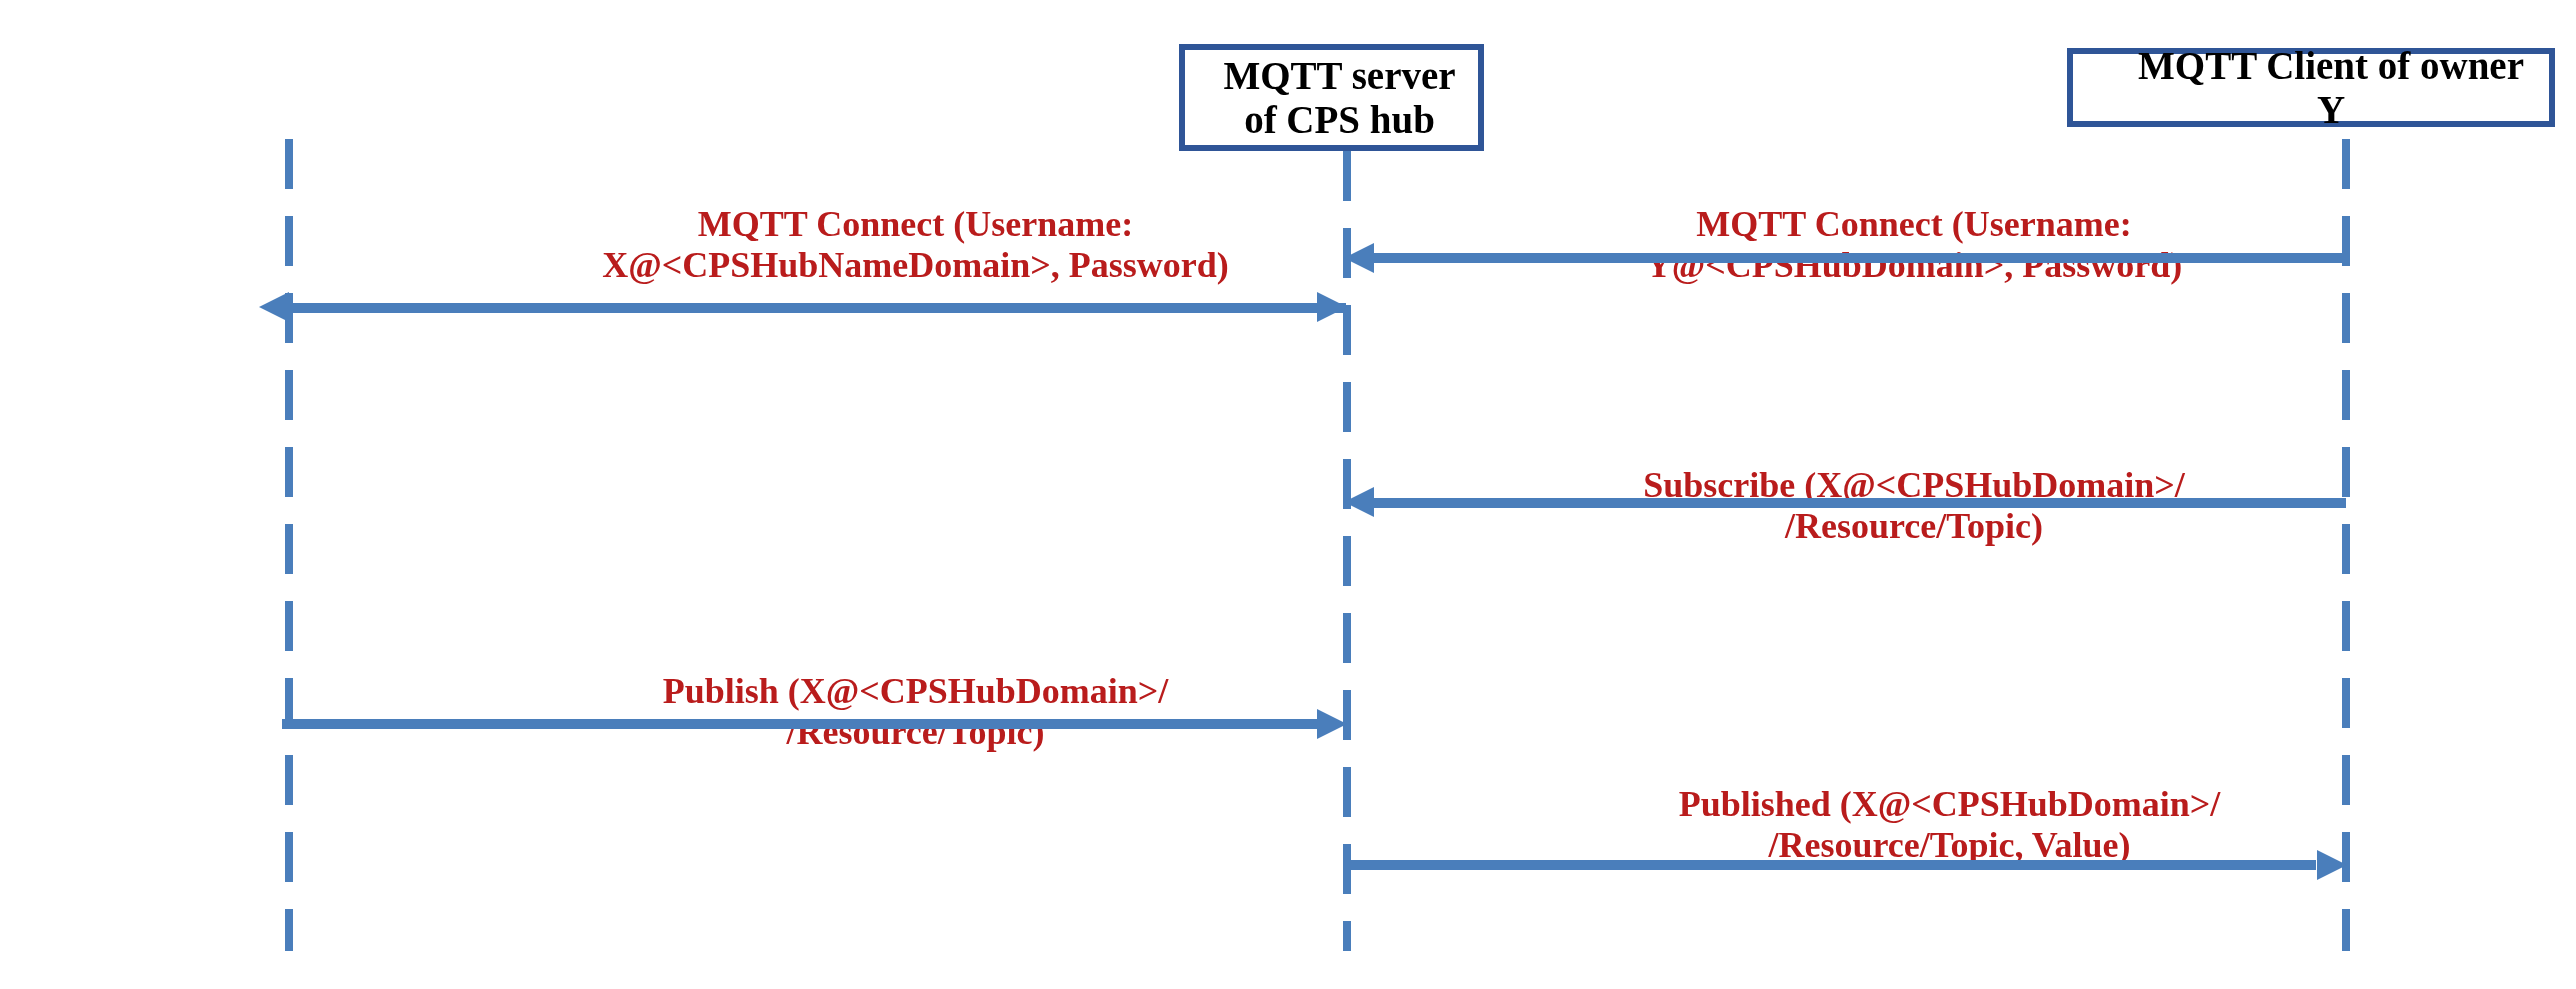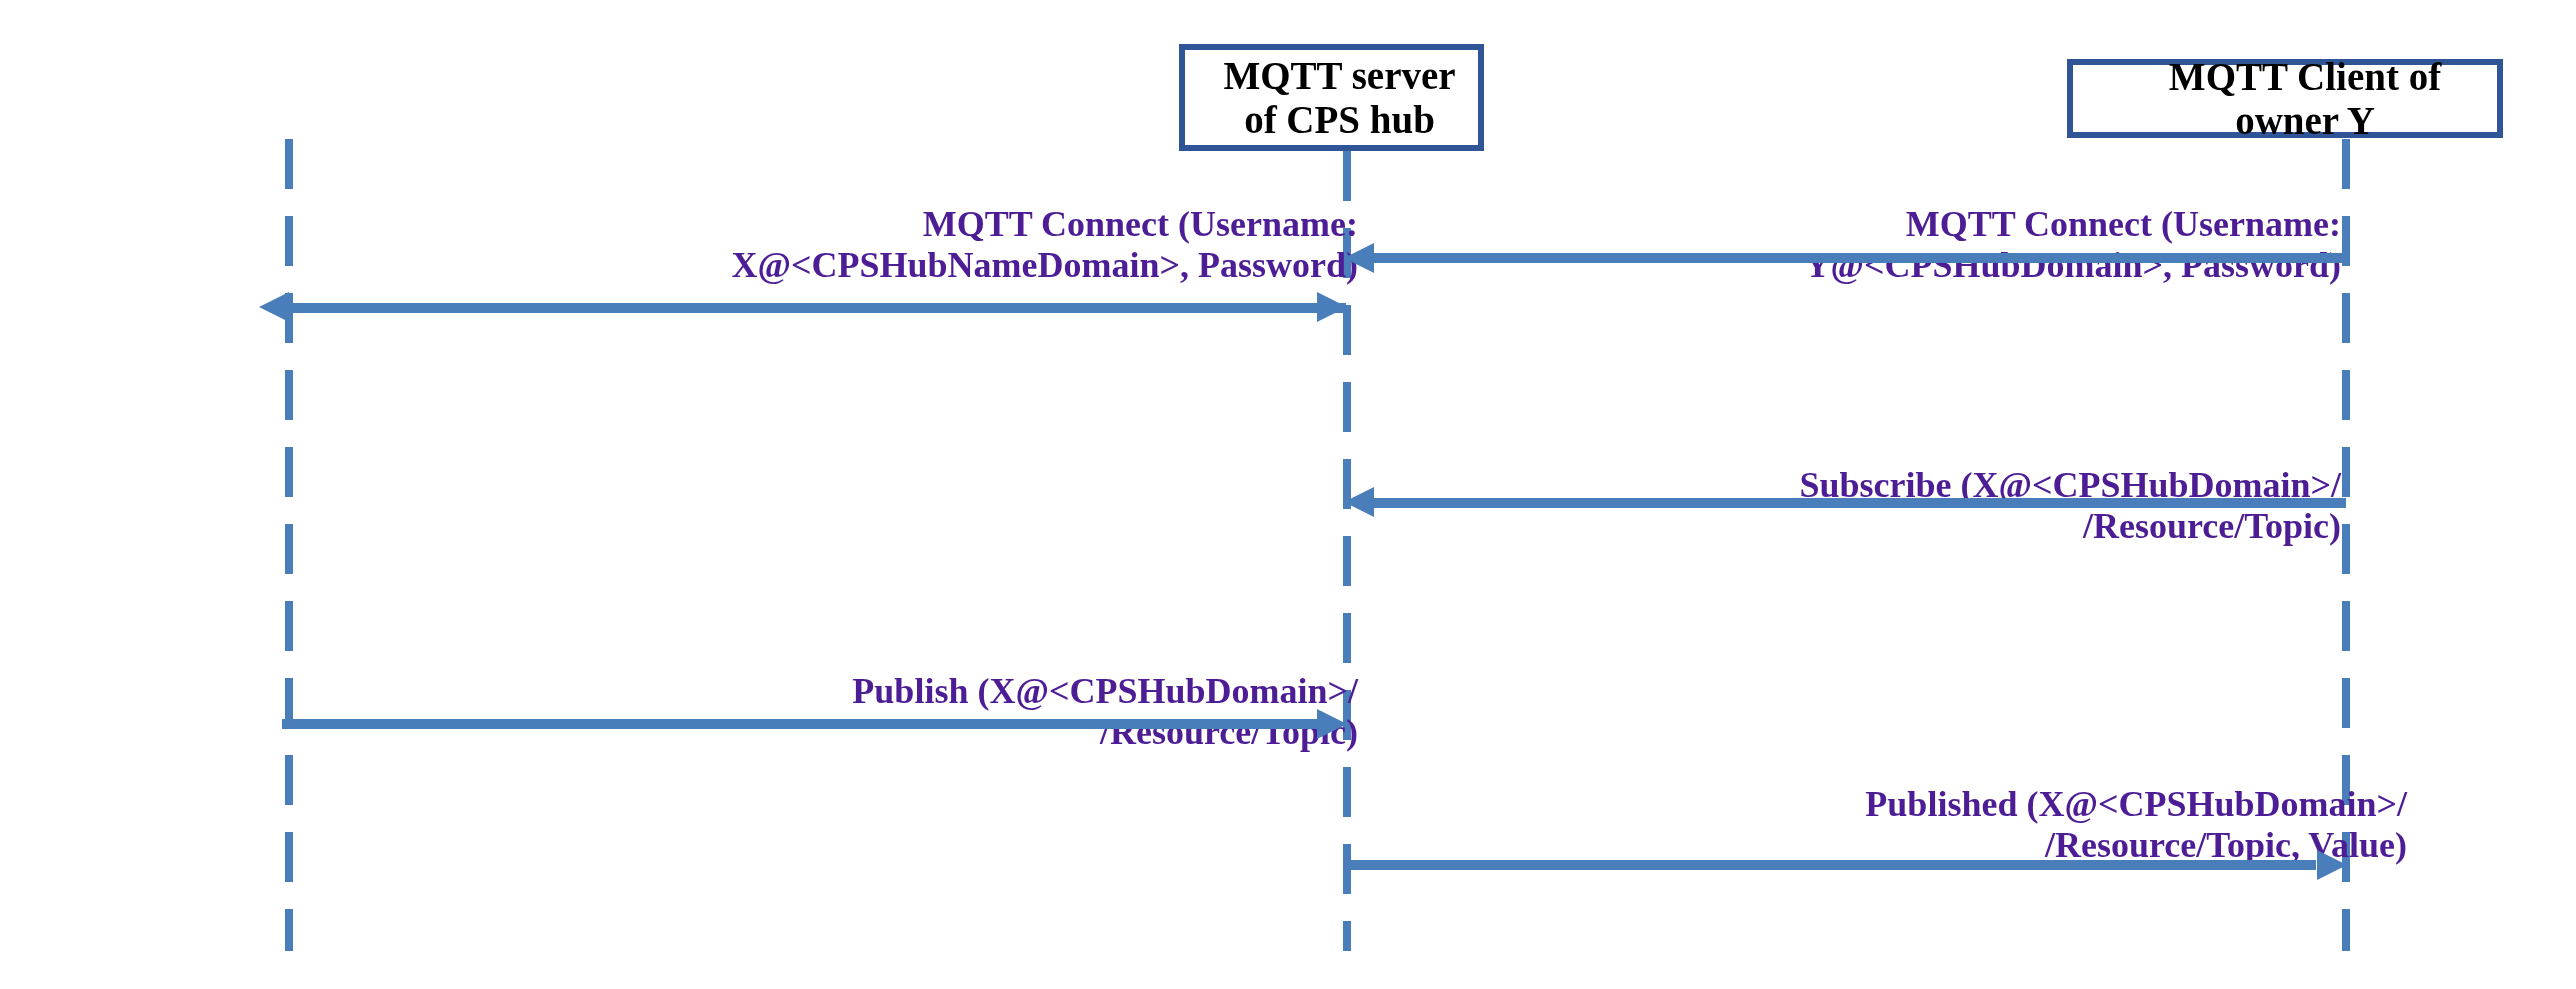--- a/index.html
+++ b/index.html
@@ -36,21 +36,21 @@
     padding: 0 7.6px;
     white-space: pre-line;
   }
 
   #participant-client-x { left: 34px;   top: 59px;  width: 519px; height: 79px; }
   #participant-client-x .plabel { font-size: 39px; }
 
   #participant-server   { left: 1179px; top: 44px;  width: 305px; height: 107px; }
   #participant-server .plabel { font-size: 39px; margin-left: 16px; }
 
-  #participant-client-y { left: 2067px; top: 59px;  width: 436px; height: 79px; padding-left: 40px; }
+  #participant-client-y { left: 2067px; top: 48px;  width: 488px; height: 79px; padding-left: 40px; }
   #participant-client-y .plabel { font-size: 39px; }
 
   
   .lifeline {
     position: absolute;
     width: 8.4px;
     top: 139px;
     height: 812px;
     background-image: linear-gradient(
         to bottom,
@@ -85,25 +85,25 @@
     border-left: 30.5px solid #4a7ebb;
   }
   .arrow-head.left {
     border-top: 15.3px solid transparent;
     border-bottom: 15.3px solid transparent;
     border-right: 30.5px solid #4a7ebb;
   }
 
   .msg-label {
     position: absolute;
-    text-align: right;
+    text-align: center;
     font-weight: bold;
     font-size: 36px;
     line-height: 1.14;
-    color: #4c1d95;
+    color: #b91c1c;
     white-space: pre-line;
     pointer-events: none;
   }
 </style>
 </head>
 <body>
 
 <div id="canvas">
 
 

